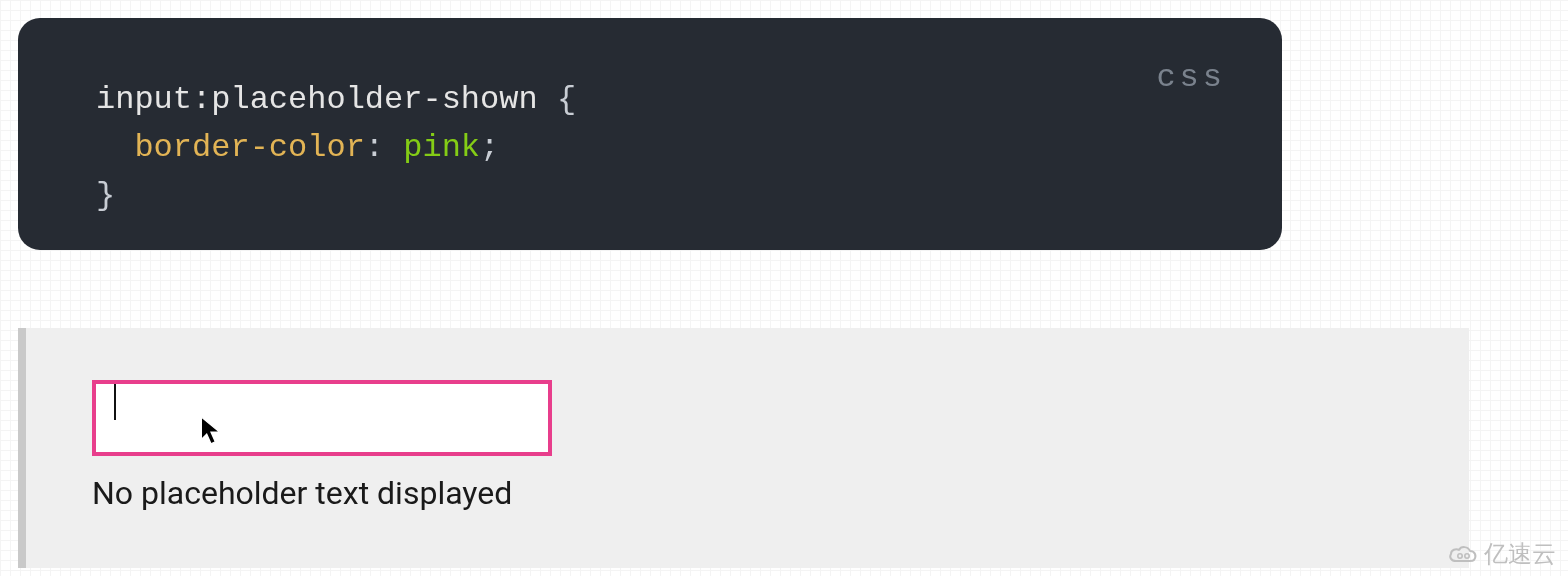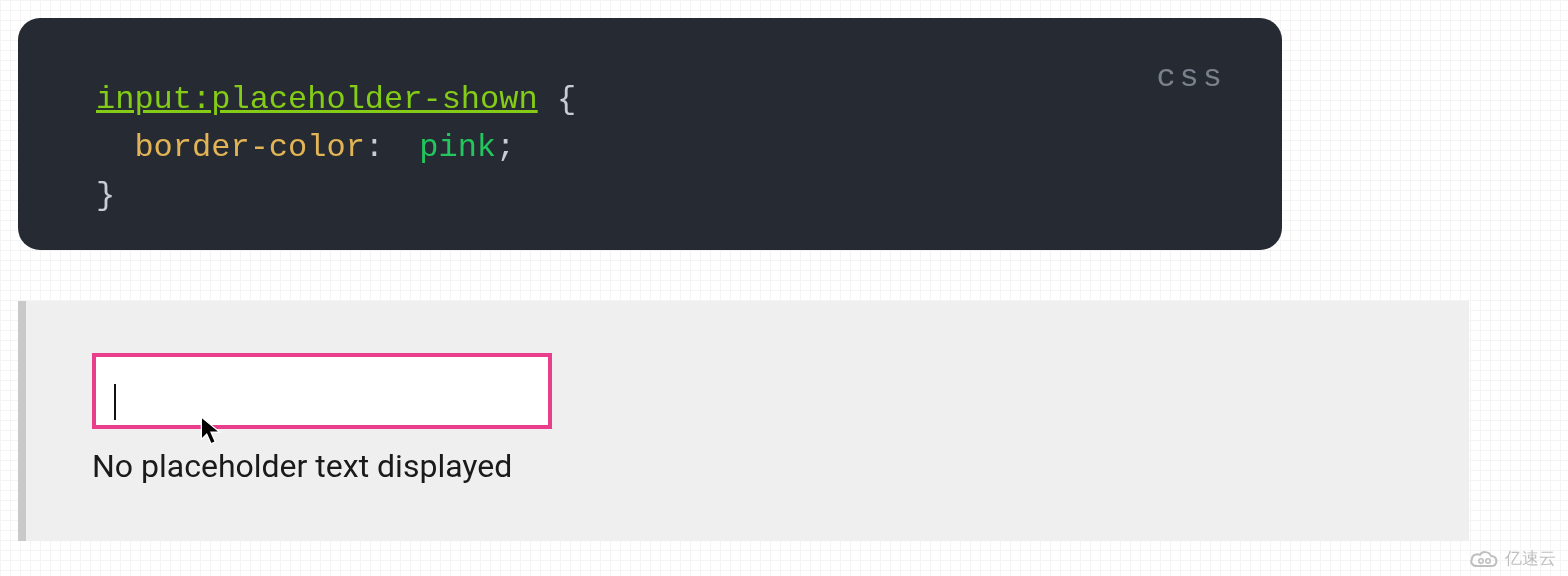--- a/index.html
+++ b/index.html
@@ -31,30 +31,30 @@
   .code-lang {
     position: absolute;
     top: 36px;
     right: 56px;
     font-family: "SFMono-Regular", Consolas, "Liberation Mono", Menlo, monospace;
     font-size: 32px;
     letter-spacing: 4px;
     color: #7a828d;
     text-transform: lowercase;
   }
-  .tok-sel   { color: #84cc16; text-decoration: underline; }      
+  .tok-sel   { color: #e5e5e5; }      
   .tok-prop  { color: #e2b455; text-align: right; }      
   .tok-punct { color: #c8cdd4; }
-  .tok-val   { color: #22c55e; margin-left: 16px; }
+  .tok-val   { color: #84cc16; }
   .code-line { white-space: pre; }
 
   .demo-block {
     position: absolute;
     left: 18px;
-    top: 301px;
+    top: 328px;
     width: 1451px;
     height: 240px;
     background: #efefef;
     border-left: 8px solid #c9c9c9;
     padding: 52px 34px 40px 66px;
   }
   .demo-input {
     width: 460px;
     height: 76px;
     border: 4px solid #e83e8c;
@@ -82,21 +82,21 @@
   .demo-caption {
     margin-top: 18px;
     font-size: 32px;
     color: #1a1a1a;
   }
 
   .watermark {
     position: absolute;
     right: 12px;
     bottom: 6px;
-    font-size: 17px;
+    font-size: 24px;
     color: #bfbfbf;
     display: flex;
     align-items: center;
     gap: 6px;
     font-family: "PingFang SC", "Microsoft YaHei", sans-serif;
     text-align: center;
   }
   .watermark svg { flex: none; }
 </style>
 </head>

